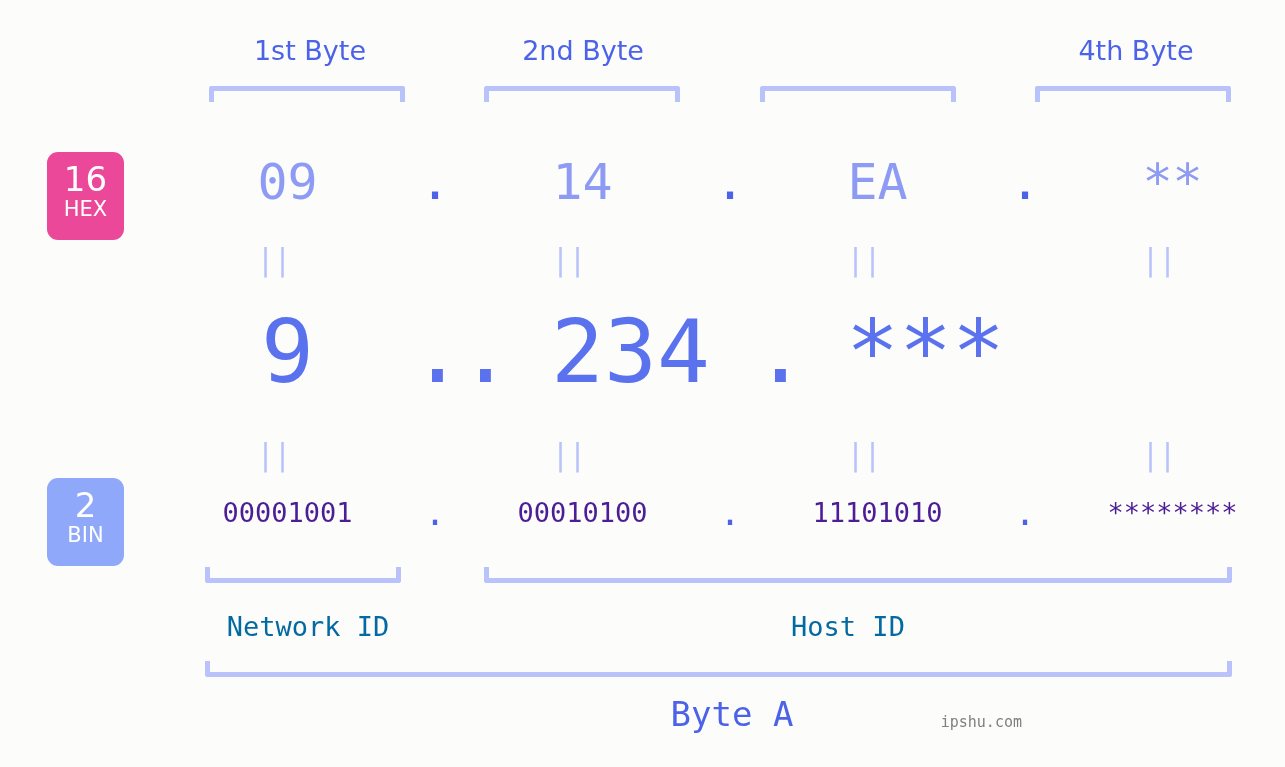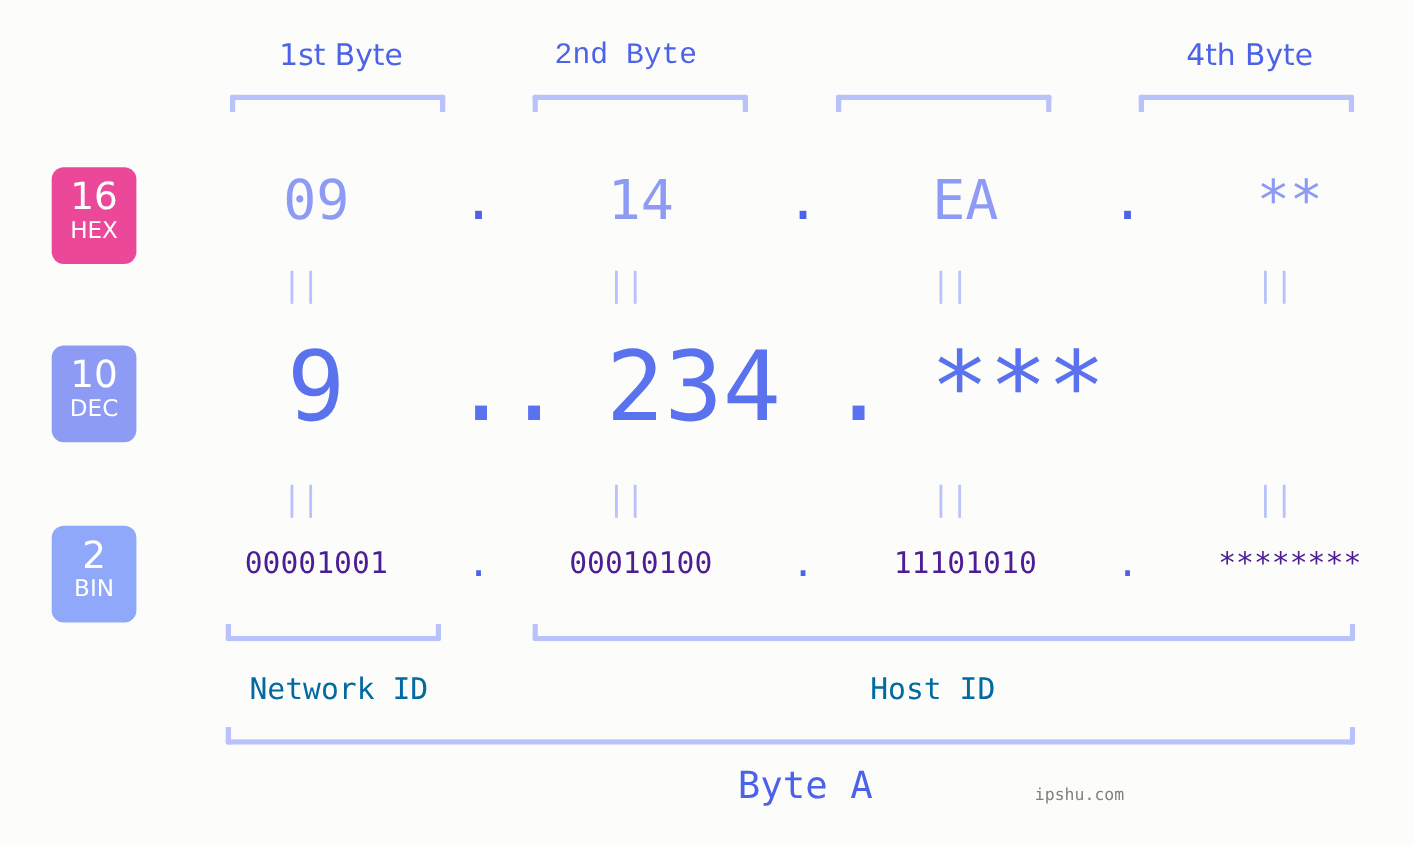--- a/index.html
+++ b/index.html
@@ -213,36 +213,32 @@
     color: #808080;
     white-space: nowrap;
   }
 </style>
 </head>
 <body>
 
 <div id="stage">
 
   <div class="byte-label" style="left:190px;">1st Byte</div>
-  <div class="byte-label" style="left:449px;font-family:Liberation Mono, monospace;">2nd Byte</div>
+  <div class="byte-label" style="left:463px;">2nd Byte</div>
   <div class="byte-label" style="left:1016px;">4th Byte</div>
 
   <div class="bracket-top" style="left:209px; top:86px; width:196px;"></div>
   <div class="bracket-top" style="left:484px; top:86px; width:196px;"></div>
   <div class="bracket-top" style="left:760px; top:86px; width:196px;"></div>
   <div class="bracket-top" style="left:1035px; top:86px; width:196px;"></div>
 
   <div class="base-badge" id="badge-hex">
     <span class="num">16</span>
     <span class="nm">HEX</span>
   </div>
-  <div class="base-badge" id="badge-dec">
-    <span class="num">10</span>
-    <span class="nm">DEC</span>
-  </div>
   <div class="base-badge" id="badge-bin">
     <span class="num">2</span>
     <span class="nm">BIN</span>
   </div>
 
   <div class="row" id="row-hex">
     <div class="cell col-b">09</div>
     <div class="dot col-d">.</div>
     <div class="cell col-b">14</div>
     <div class="dot col-d">.</div>

